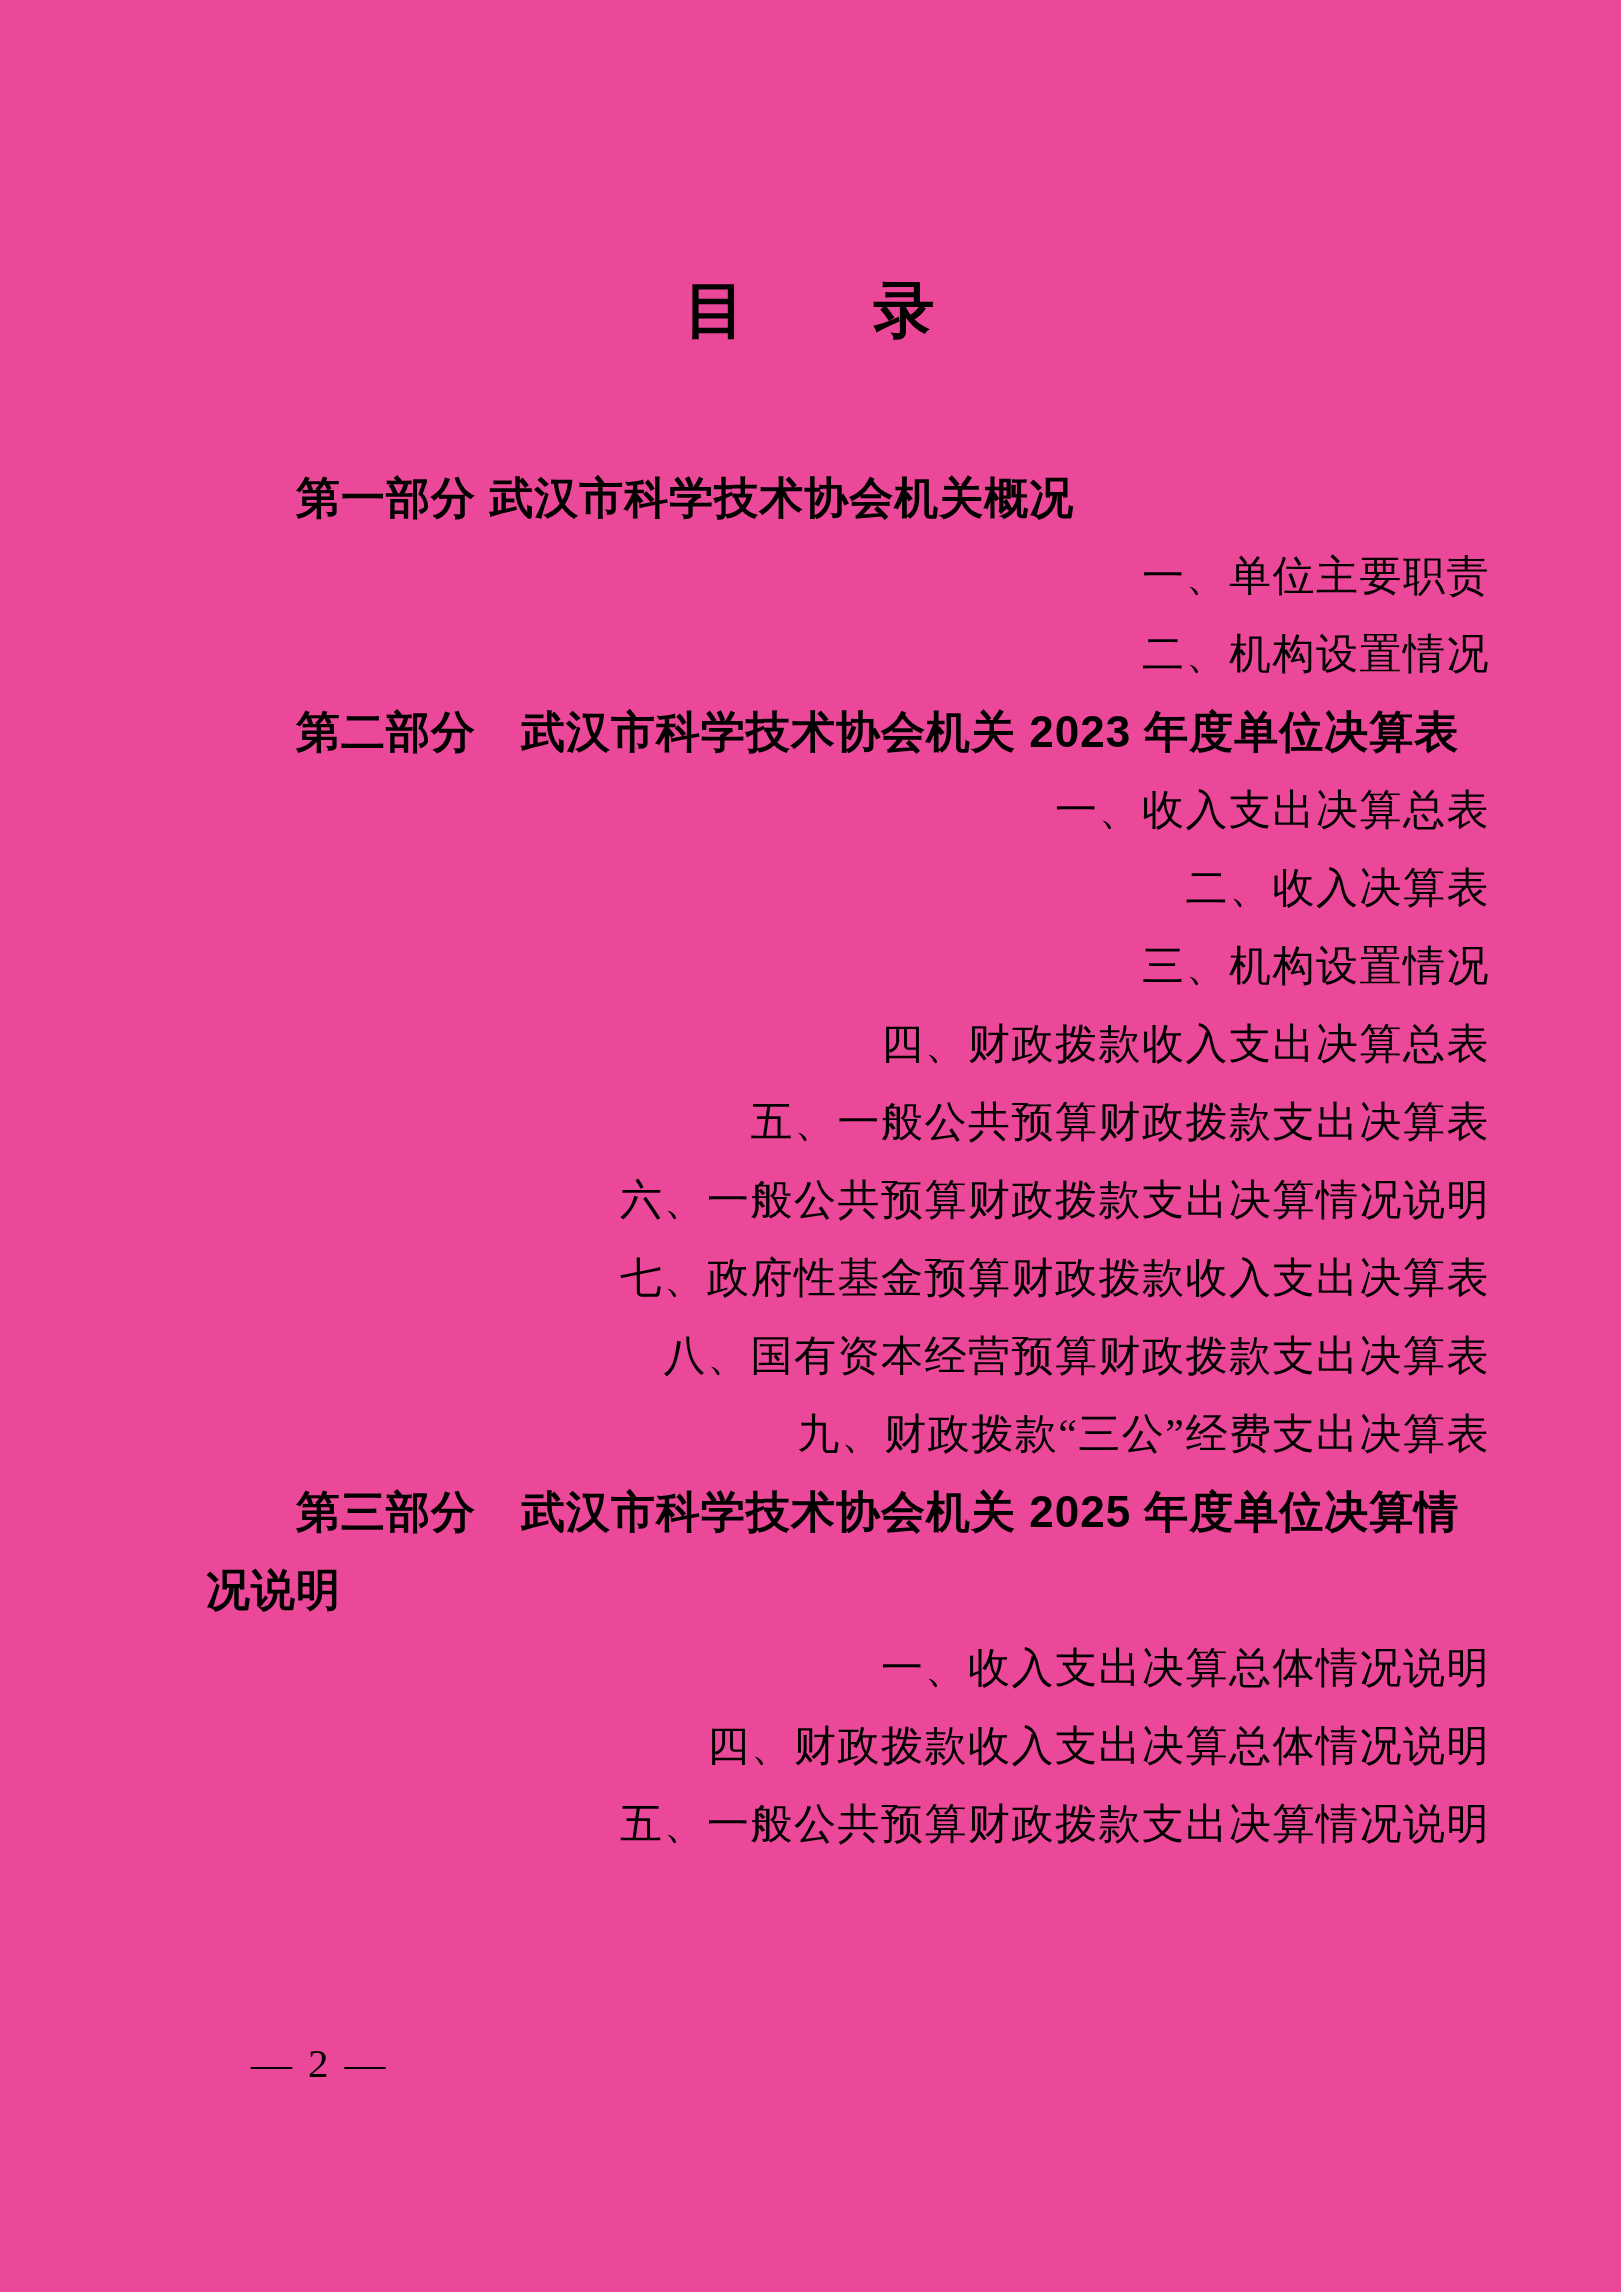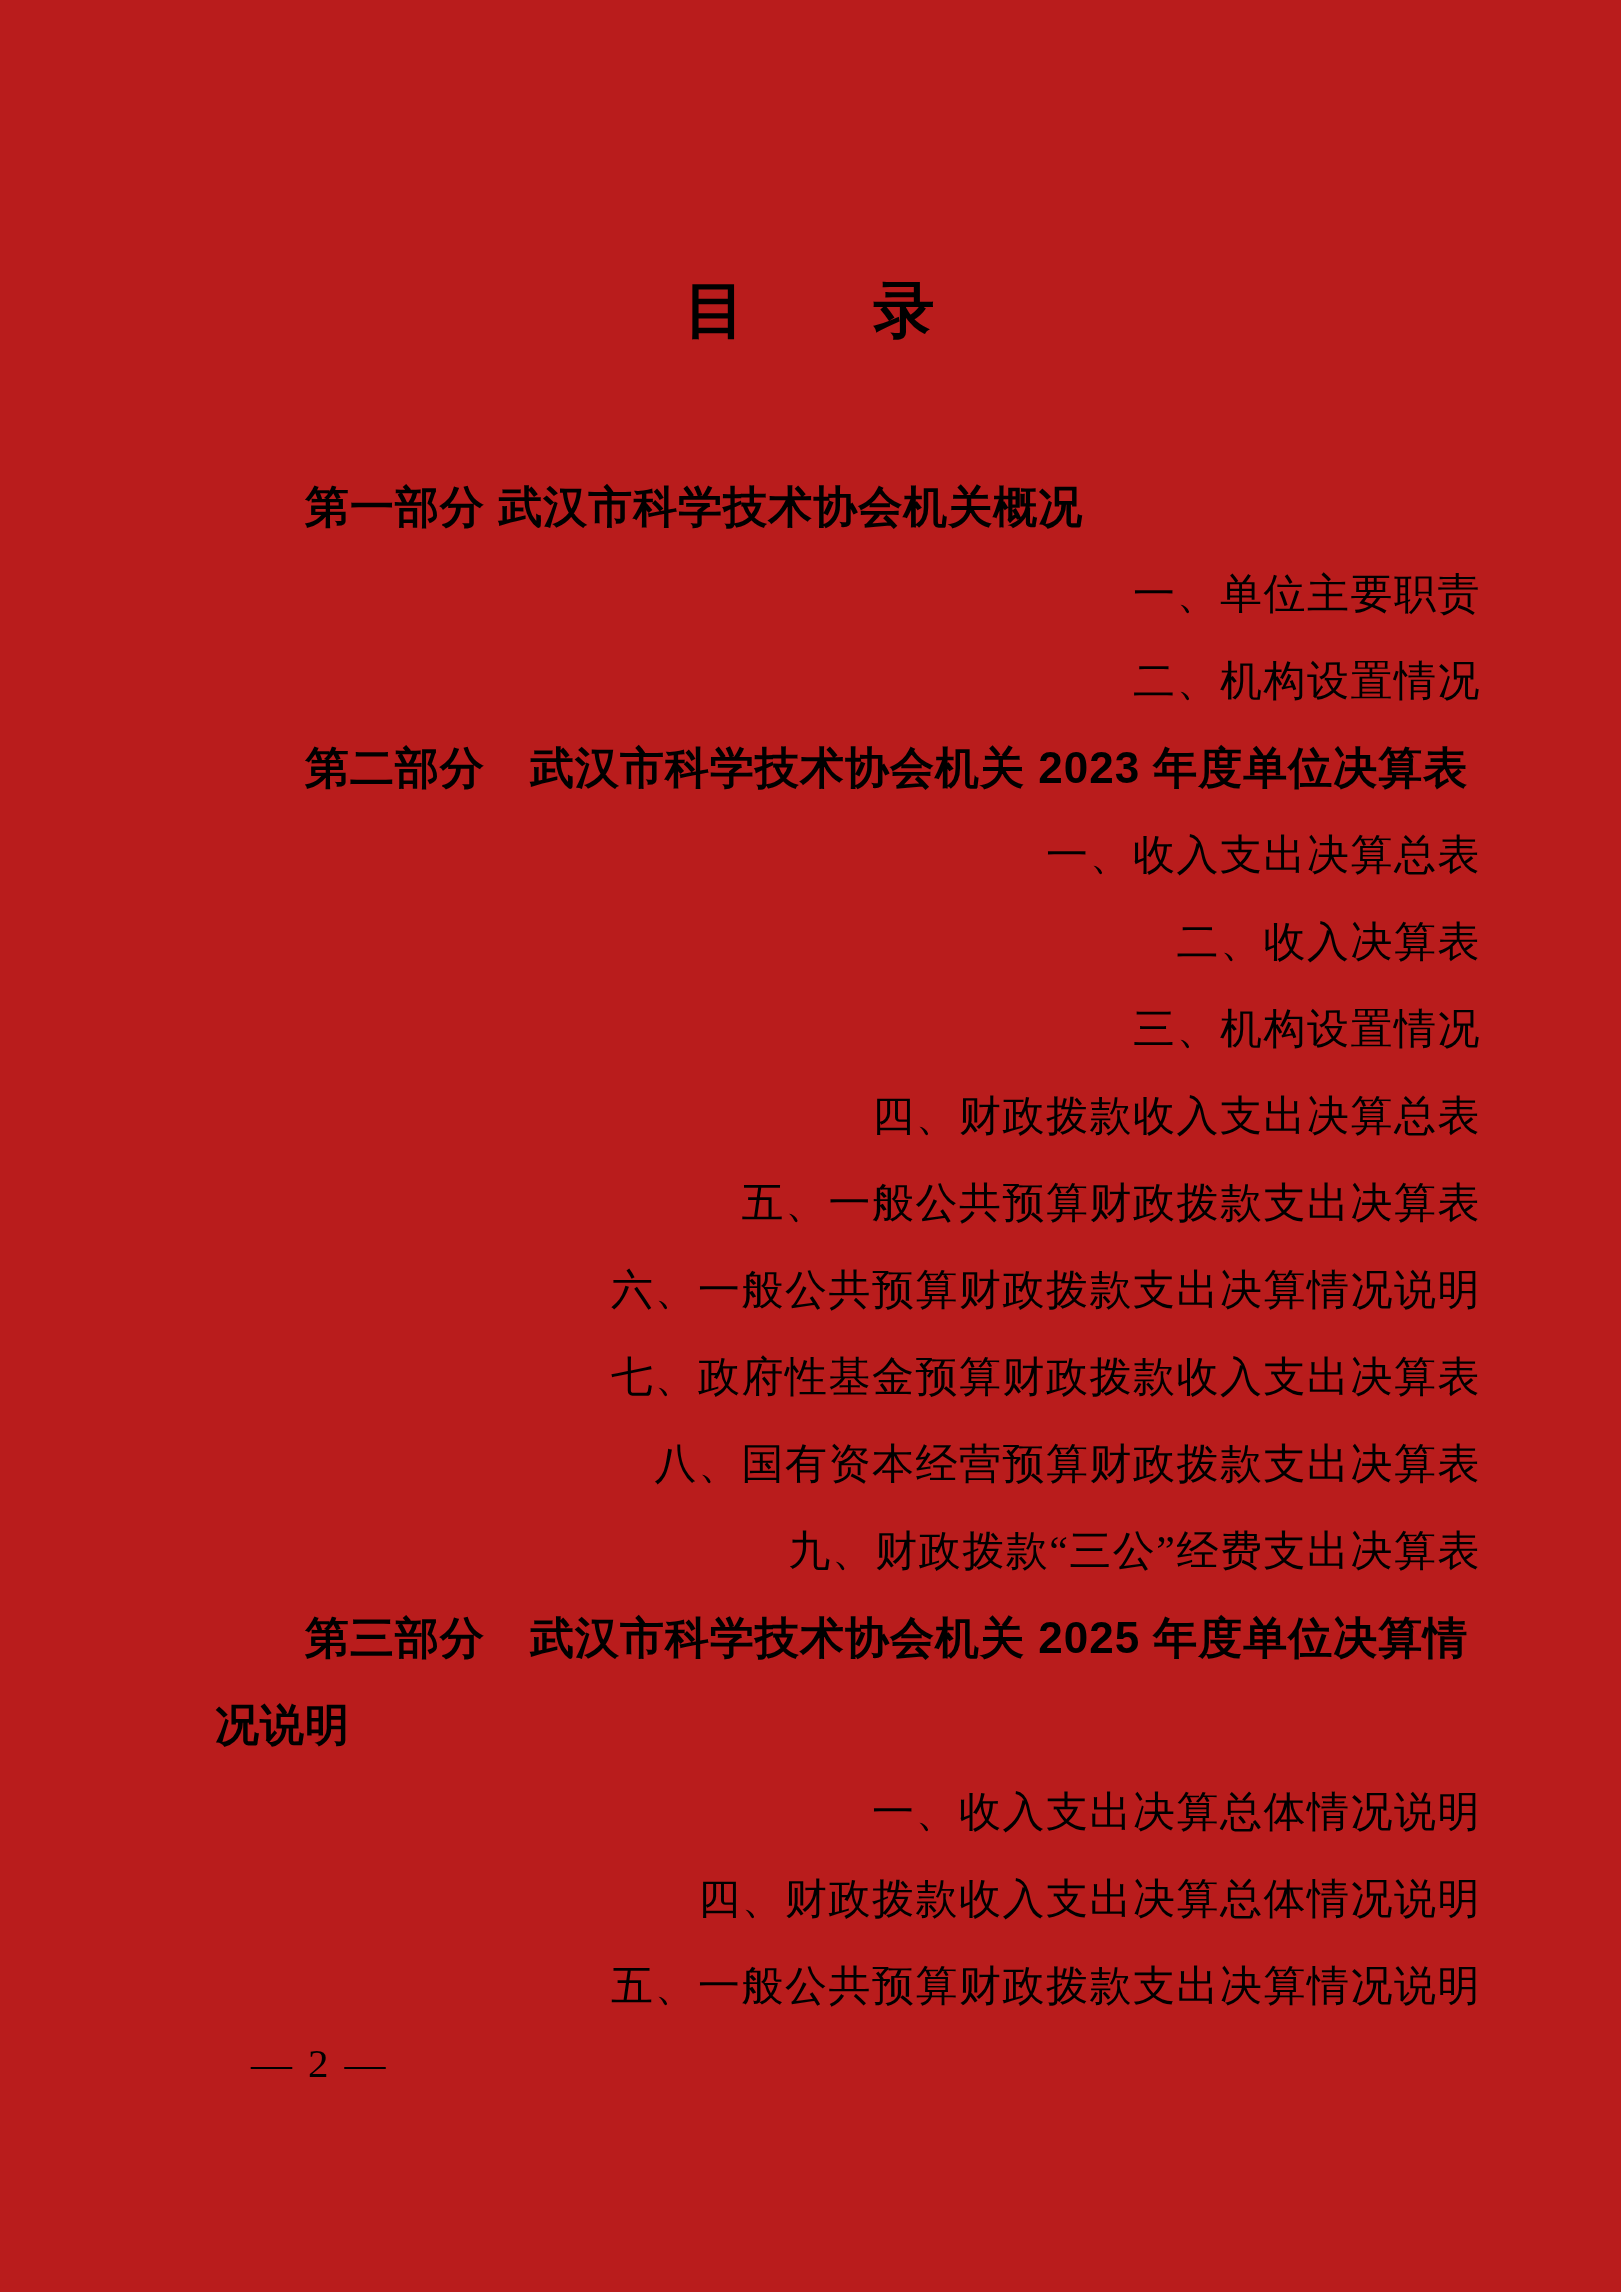--- a/index.html
+++ b/index.html
@@ -4,21 +4,21 @@
 <style>
   html, body {
     margin: 0;
     padding: 0;
     background: #e8e8e8;
   }
   .page {
     position: relative;
     width: 1621px;
     height: 2293px;
-    background: #b91c1c;
+    background: #ec4899;
     font-family: "Liberation Serif", serif;
     color: #000000;
     overflow: hidden;
   }
   .doc-title {
     position: absolute;
     top: 278px;
     left: 0;
     width: 100%;
     text-align: center;
@@ -29,21 +29,21 @@
     letter-spacing: 2px;
     white-space: pre;
   }
   .toc {
     position: absolute;
     top: 459px;
     left: 206px;
     width: 1284px;
   }
   .toc-line {
-    margin: 9px;
+    margin: 0;
     padding: 0;
     line-height: 78px;
     white-space: pre;
   }
   .toc-item {
     font-family: "Liberation Serif", serif;
     font-size: 42px;
     font-weight: normal;
     letter-spacing: 1.5px;
     text-indent: 90px;

